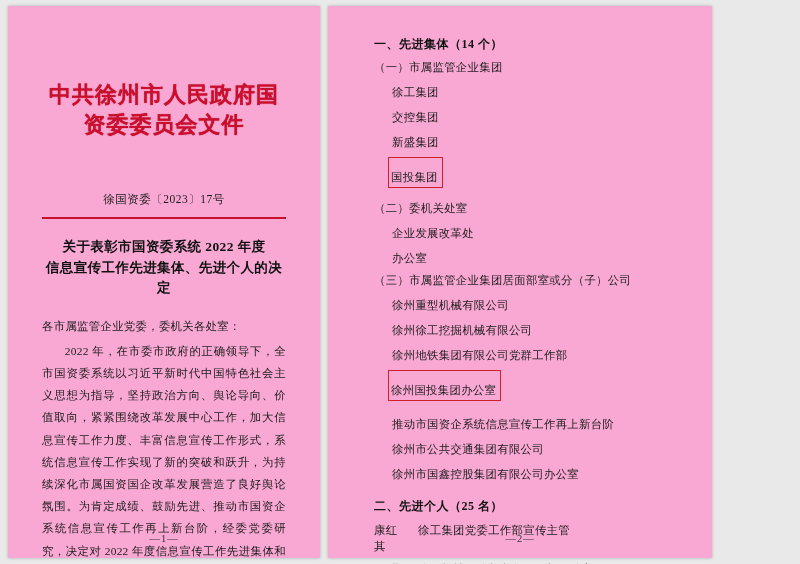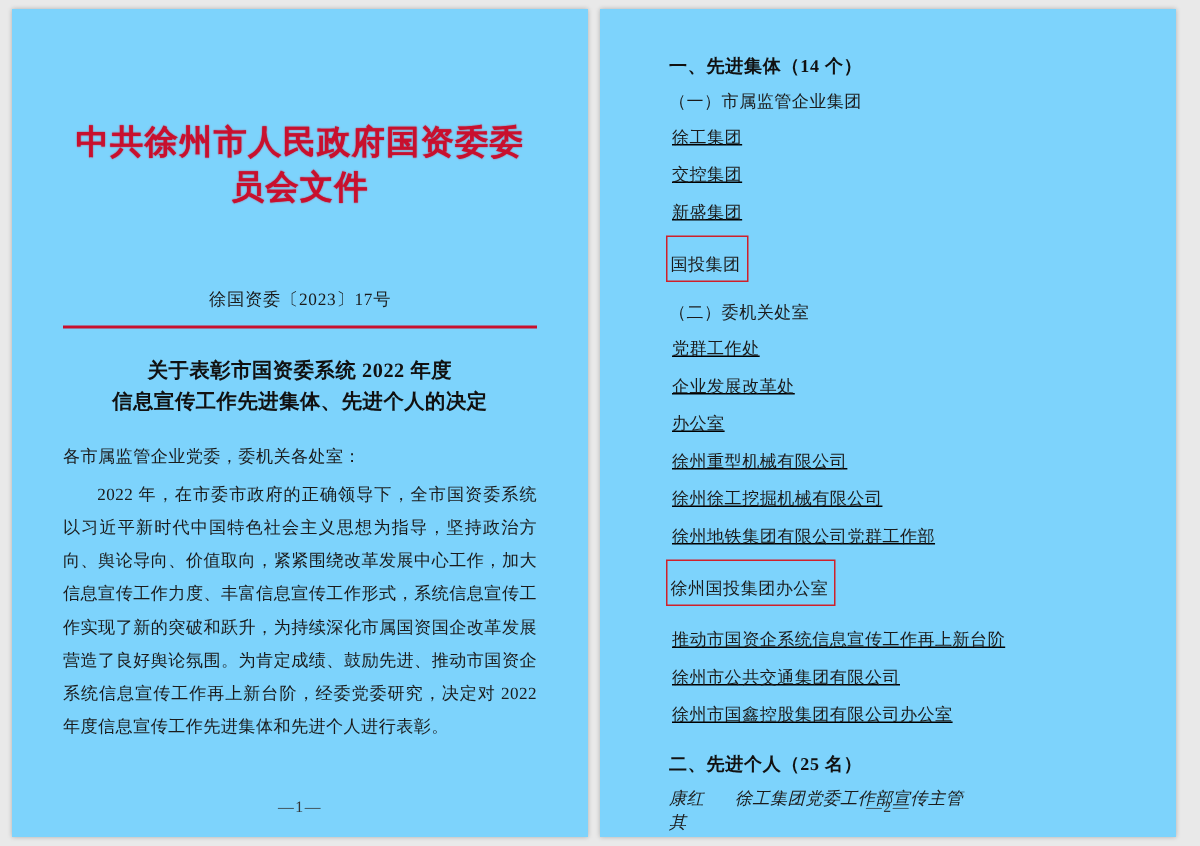--- a/index.html
+++ b/index.html
@@ -19,26 +19,26 @@
     left: 0;
     width: 800px;
     height: 564px;
     display: flex;
     gap: 8px;
     padding: 6px 8px;
     box-sizing: border-box;
   }
   .page {
     position: relative;
-    background: #7dd3fc;
+    background: #f9a8d4;
     box-shadow: 0 0 3px rgba(0,0,0,0.25);
     box-sizing: border-box;
   }
   .page-left {
-    width: 384px;
+    width: 312px;
     padding: 26px 34px 20px 34px;
   }
   .page-right {
     width: 384px;
     padding: 30px 40px 20px 46px;
   }
   
   .doc-title {
     text-align: center;
     color: #c8102e;
@@ -117,32 +117,30 @@
     line-height: 1.4;
   }
   .entry.boxed {
     display: inline-block;
     border: 1.4px solid #d0202a;
     padding: 12px 4px 1px 2px;
     margin-left: -2px;
     text-align: right;
   }
   .entry-wrap {
-    margin: 0 0 6px 0;
-    text-decoration: underline;
+    margin: 0 0 6px 16px;
   }
   .person {
     font-size: 11.4px;
     color: #1b1b1b;
     margin: 0 0 6px 0;
     letter-spacing: 0.3px;
     line-height: 1.45;
     display: flex;
     gap: 10px;
-    font-style: italic;
   }
   .person .nm { flex: 0 0 34px; }
   .person .rl { flex: 1 1 auto; }
   .sec-head-2 { margin-top: 15px; }
 </style>
 </head>
 <body>
 
 <div class="sheet">
 
@@ -165,24 +163,24 @@
     <div class="sec-head">一、先进集体（14 个）</div>
     <div class="sub-head">（一）市属监管企业集团</div>
     <div>
       <div class="entry-wrap"><span class="entry">徐工集团</span></div>
       <div class="entry-wrap"><span class="entry">交控集团</span></div>
       <div class="entry-wrap"><span class="entry">新盛集团</span></div>
       <div class="entry-wrap"><span class="entry boxed">国投集团</span></div>
     </div>
     <div class="sub-head">（二）委机关处室</div>
     <div>
-      <div class="entry-wrap"><span class="entry">党群工作处</span></div>
       <div class="entry-wrap"><span class="entry">企业发展改革处</span></div>
       <div class="entry-wrap"><span class="entry">办公室</span></div>
     </div>
+    <div class="sub-head">（三）市属监管企业集团居面部室或分（子）公司</div>
     <div>
       <div class="entry-wrap"><span class="entry">徐州重型机械有限公司</span></div>
       <div class="entry-wrap"><span class="entry">徐州徐工挖掘机械有限公司</span></div>
       <div class="entry-wrap"><span class="entry">徐州地铁集团有限公司党群工作部</span></div>
       <div class="entry-wrap"><span class="entry boxed">徐州国投集团办公室</span></div>
       <div class="entry-wrap"><span class="entry">推动市国资企系统信息宣传工作再上新台阶</span></div>
       <div class="entry-wrap"><span class="entry">徐州市公共交通集团有限公司</span></div>
       <div class="entry-wrap"><span class="entry">徐州市国鑫控股集团有限公司办公室</span></div>
     </div>
     <div class="sec-head sec-head-2">二、先进个人（25 名）</div>

